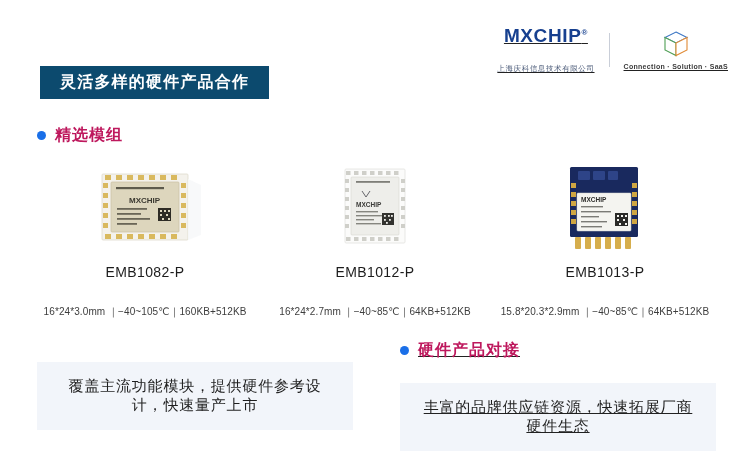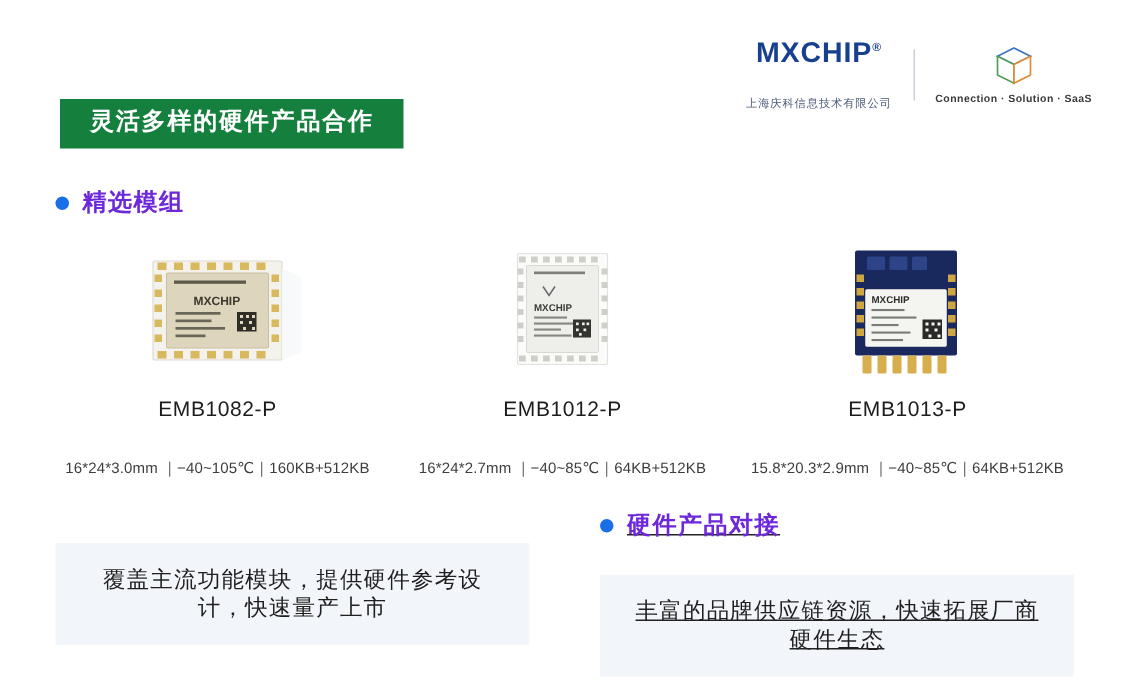--- a/index.html
+++ b/index.html
@@ -17,20 +17,21 @@
   }
 
   
   .brand-header {
     position: absolute;
     top: 26px;
     right: 22px;
     display: flex;
     align-items: center;
     gap: 14px;
+    text-decoration: underline;
   }
   .brand-block {
     display: flex;
     flex-direction: column;
     align-items: center;
   }
   .brand-wordmark {
     font-size: 19px;
     font-weight: bold;
     letter-spacing: 0.6px;
@@ -73,21 +74,21 @@
     color: #3a3a3a;
     letter-spacing: 0.3px;
     white-space: nowrap;
   }
 
   
   .title-banner {
     position: absolute;
     left: 40px;
     top: 66px;
-    background: #15803d;
+    background: #0c4a6e;
     color: #ffffff;
     font-size: 16px;
     font-weight: bold;
     letter-spacing: 1.2px;
     padding: 7px 20px 8px 20px;
     line-height: 1.1;
     white-space: nowrap;
   }
 
   
@@ -99,21 +100,21 @@
   .bullet-dot {
     width: 9px;
     height: 9px;
     border-radius: 50%;
     background: #1a6fe8;
     flex: 0 0 auto;
   }
   .section-heading .label {
     font-size: 16px;
     font-weight: bold;
-    color: #6d28d9;
+    color: #be185d;
     letter-spacing: 1px;
   }
   #modules-heading {
     position: absolute;
     left: 37px;
     top: 125px;
   }
 
   
   .product-row {

